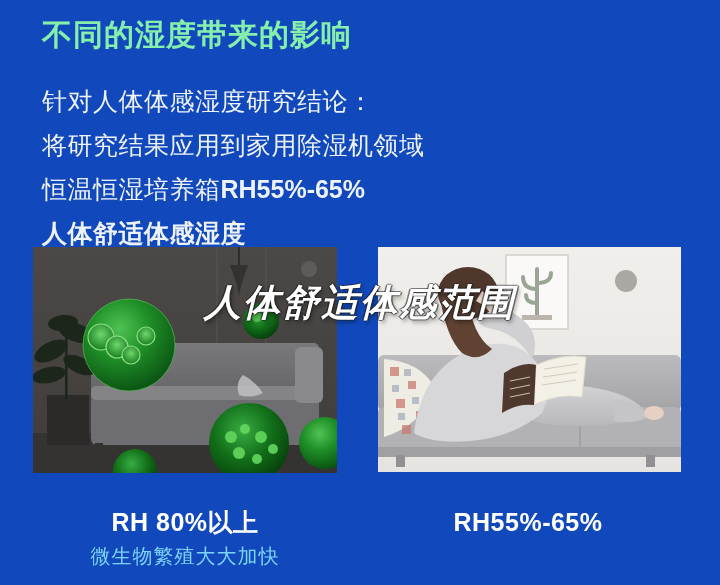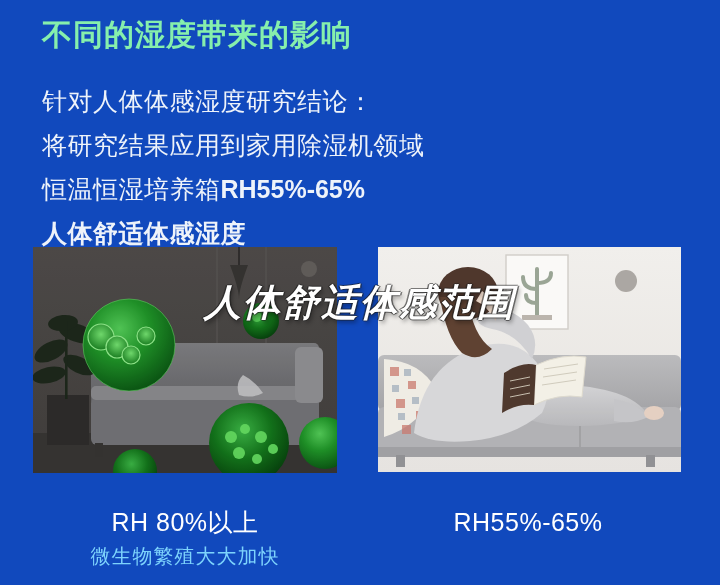--- a/index.html
+++ b/index.html
@@ -108,21 +108,21 @@
     position: absolute;
     top: 506px;
     width: 330px;
     text-align: center;
   }
   #caption-left { left: 20px; }
   #caption-right { left: 363px; }
 
   .caption-title {
     font-size: 25px;
-    font-weight: normal;
+    font-weight: bold;
     color: #ffffff;
     letter-spacing: 0.5px;
     line-height: 32px;
     white-space: nowrap;
   }
   .caption-sub {
     margin-top: 5px;
     font-size: 20px;
     color: #7dd3fc;
     letter-spacing: 1px;

